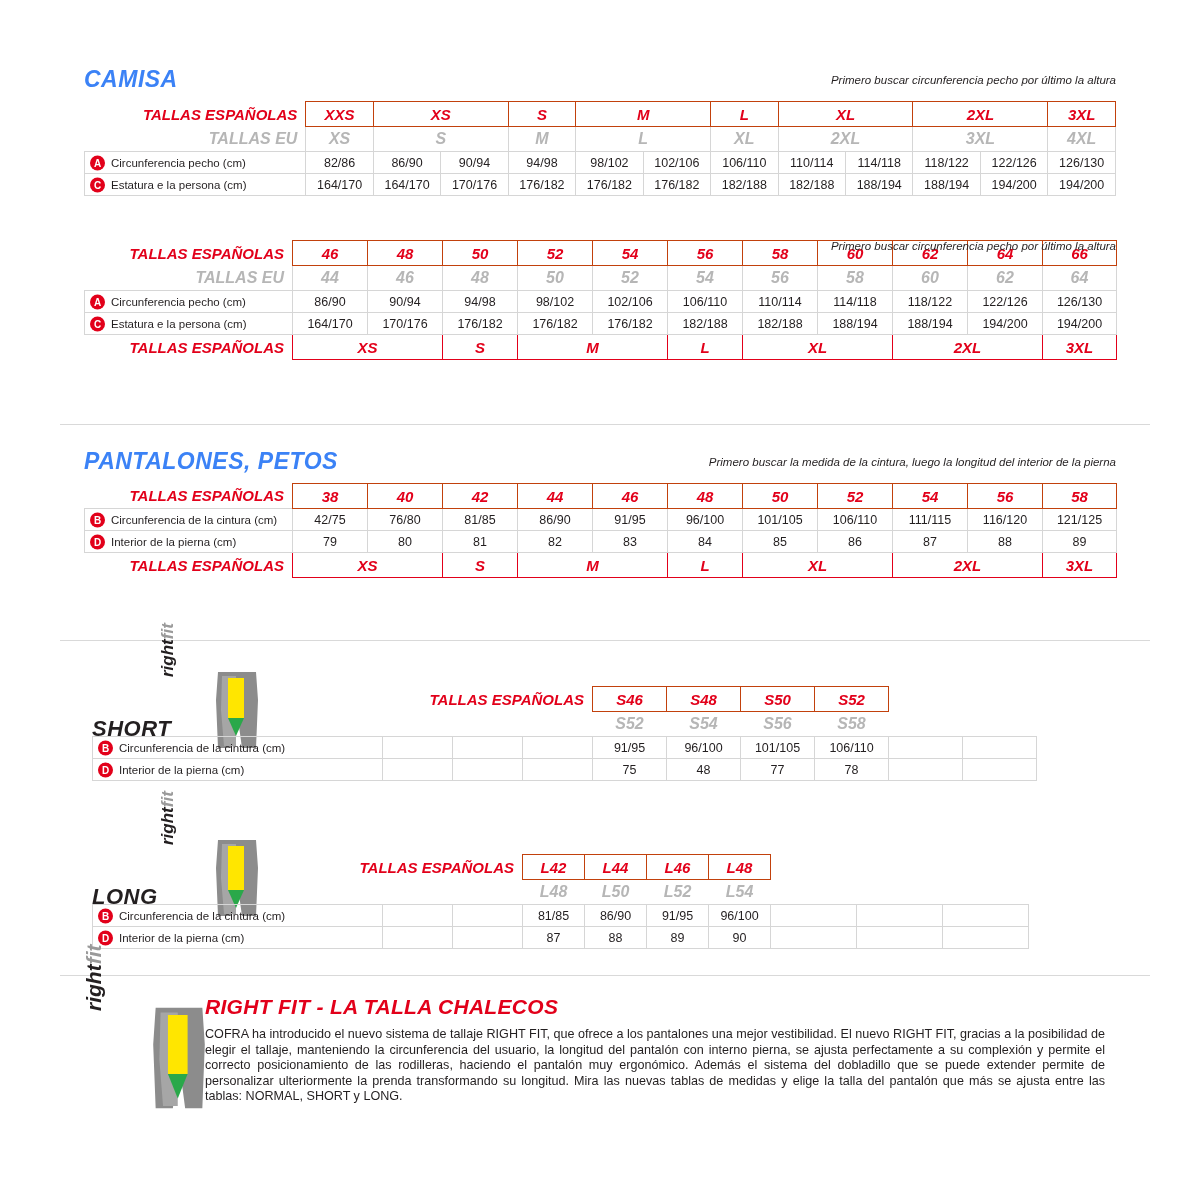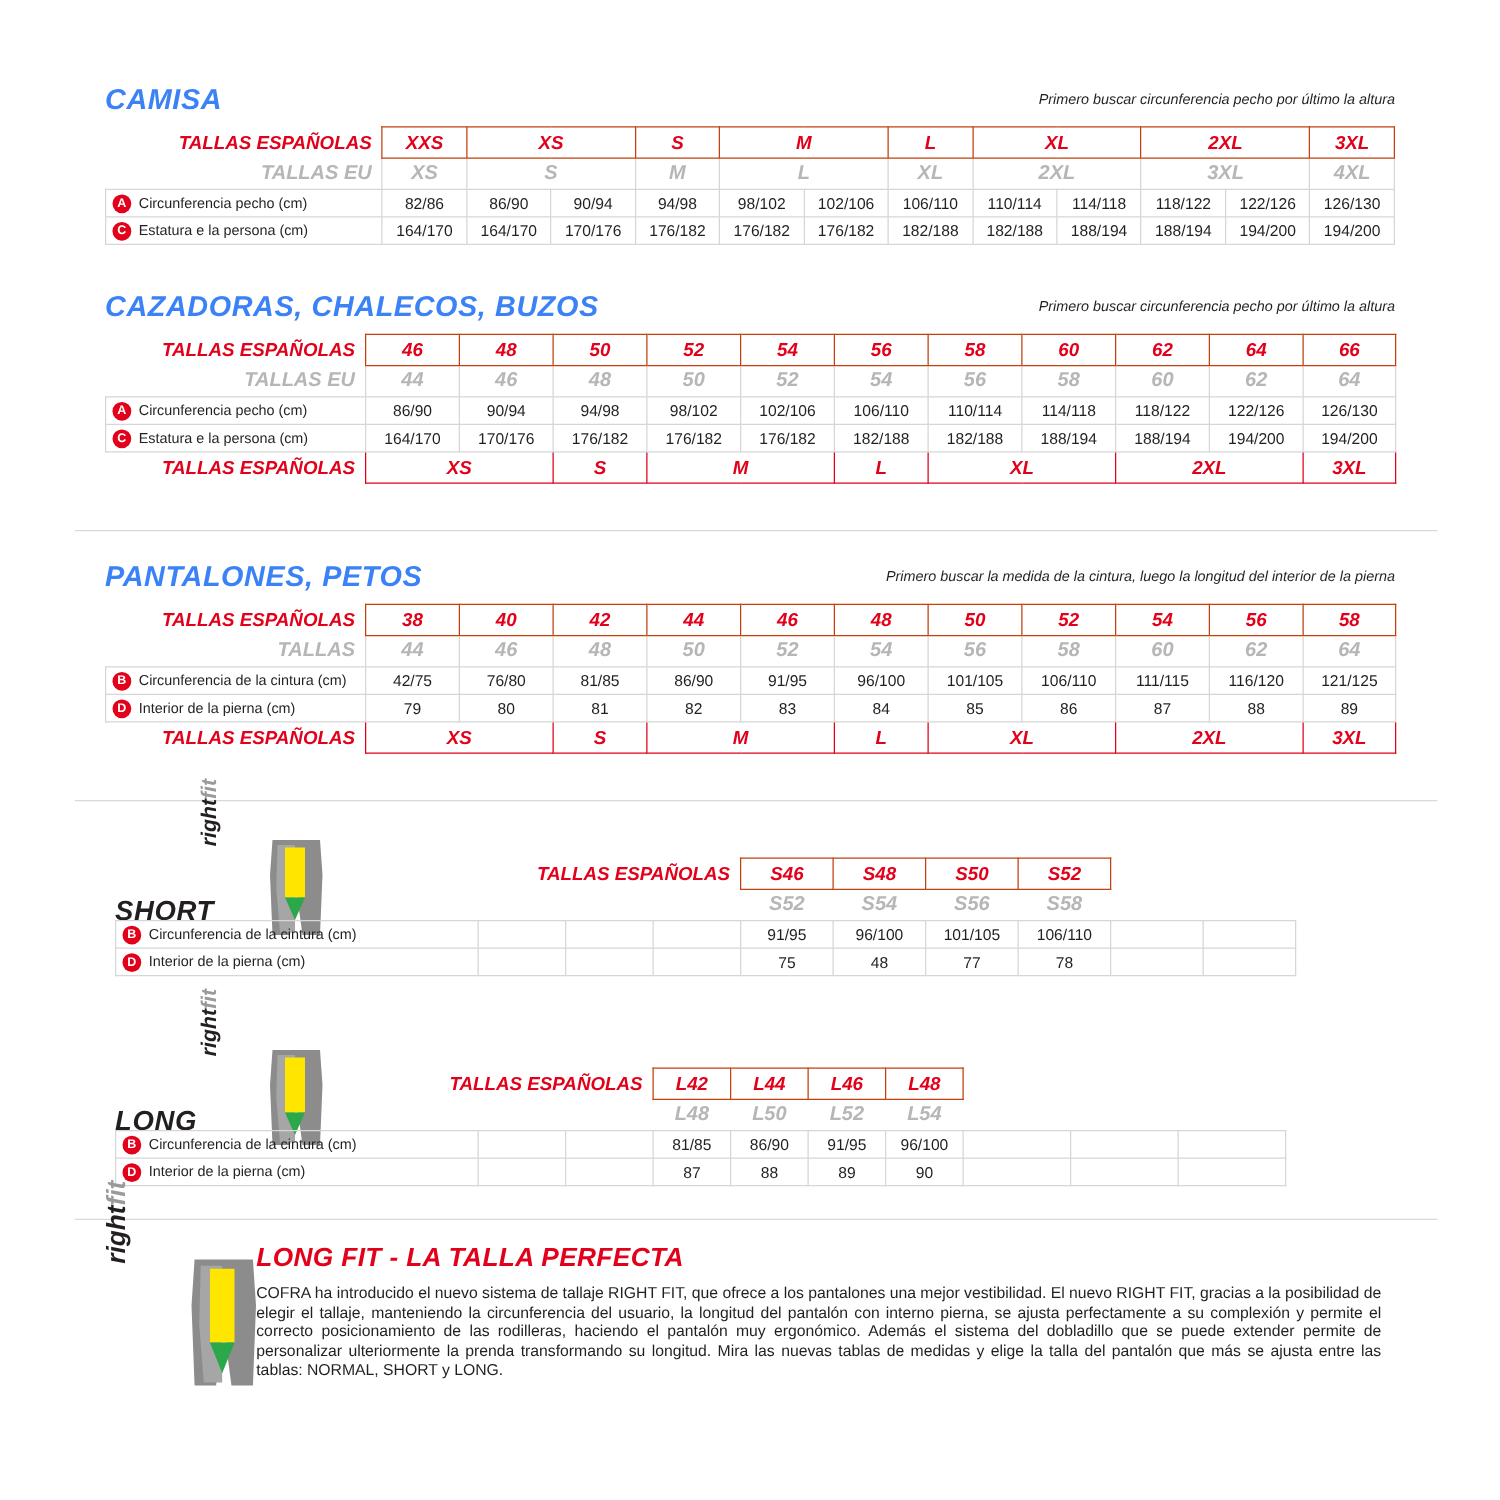--- a/index.html
+++ b/index.html
@@ -197,21 +197,20 @@
         <td>188/194</td>
         <td>188/194</td>
         <td>194/200</td>
         <td>194/200</td>
       </tr>
     </tbody>
       </table>
   </div>
 
   <div class="sect" style="left:84px;top:232px;width:1032px;">
-    <div class="title" style="font-size:23px;">CAZADORAS, CHALECOS, BUZOS</div>
     <div class="hint" style="position:absolute;right:0;top:8px;">Primero buscar circunferencia pecho por último la altura</div>
 
     <table style="margin-top:8px;width:1032px;">
       <colgroup>
         <col style="width:208px">
         <col style="width:75px">
           <col style="width:75px">
           <col style="width:75px">
           <col style="width:75px">
         <col style="width:75px">
@@ -327,34 +326,20 @@
         <td>40</td>
         <td>42</td>
         <td>44</td>
         <td>46</td>
         <td>48</td>
         <td>50</td>
         <td>52</td>
         <td>54</td>
         <td>56</td>
         <td>58</td>
-      </tr>
-      <tr class="eu">
-        <td class="lbl">TALLAS</td>
-        <td>44</td>
-        <td>46</td>
-        <td>48</td>
-        <td>50</td>
-        <td>52</td>
-        <td>54</td>
-        <td>56</td>
-        <td>58</td>
-        <td>60</td>
-        <td>62</td>
-        <td>64</td>
       </tr>
       <tr>
         <td class="rowlab">
           <span class="dot">B</span>
           <span>Circunferencia de la cintura (cm)</span>
         </td>
         <td>42/75</td>
         <td>76/80</td>
         <td>81/85</td>
         <td>86/90</td>
@@ -581,18 +566,18 @@
       <svg class="pants" style="left:36px;top:6px;" width="86" height="106" viewBox="0 0 70 86">
         <path d="M16 2 L54 2 L56 32 L54 84 L40 84 L35 46 L30 84 L16 84 L14 32 Z" fill="#8c8c8c"></path>
         <path d="M20 6 L34 6 L34 82 L22 82 L19 44 Z" fill="#a6a6a6"></path>
         <rect x="26" y="8" width="16" height="48" fill="#ffe600"></rect>
         <path d="M26 56 L42 56 L34 76 Z" fill="#2aa84a"></path>
         <path d="M34 72 L28 58 L40 58 Z" fill="#2aa84a"></path>
       </svg>
     </div>
 
     <div style="position:absolute;left:105px;top:0px;width:900px;">
-      <div class="foot-title">LONG FIT - LA TALLA PERFECTA</div>
+      <div class="foot-title">RIGHT FIT - LA TALLA CHALECOS</div>
       <div class="foot-body" style="margin-top:8px;">COFRA ha introducido el nuevo sistema de tallaje RIGHT FIT, que ofrece a los pantalones una mejor vestibilidad. El nuevo RIGHT FIT, gracias a la posibilidad de elegir el tallaje, manteniendo la circunferencia del usuario, la longitud del pantalón con interno pierna, se ajusta perfectamente a su complexión y permite el correcto posicionamiento de las rodilleras, haciendo el pantalón muy ergonómico. Además el sistema del dobladillo que se puede extender permite de personalizar ulteriormente la prenda transformando su longitud. Mira las nuevas tablas de medidas y elige la talla del pantalón que más se ajusta entre las tablas: NORMAL, SHORT y LONG.</div>
     </div>
   </div>
 
 </div>
 
 </body></html>

